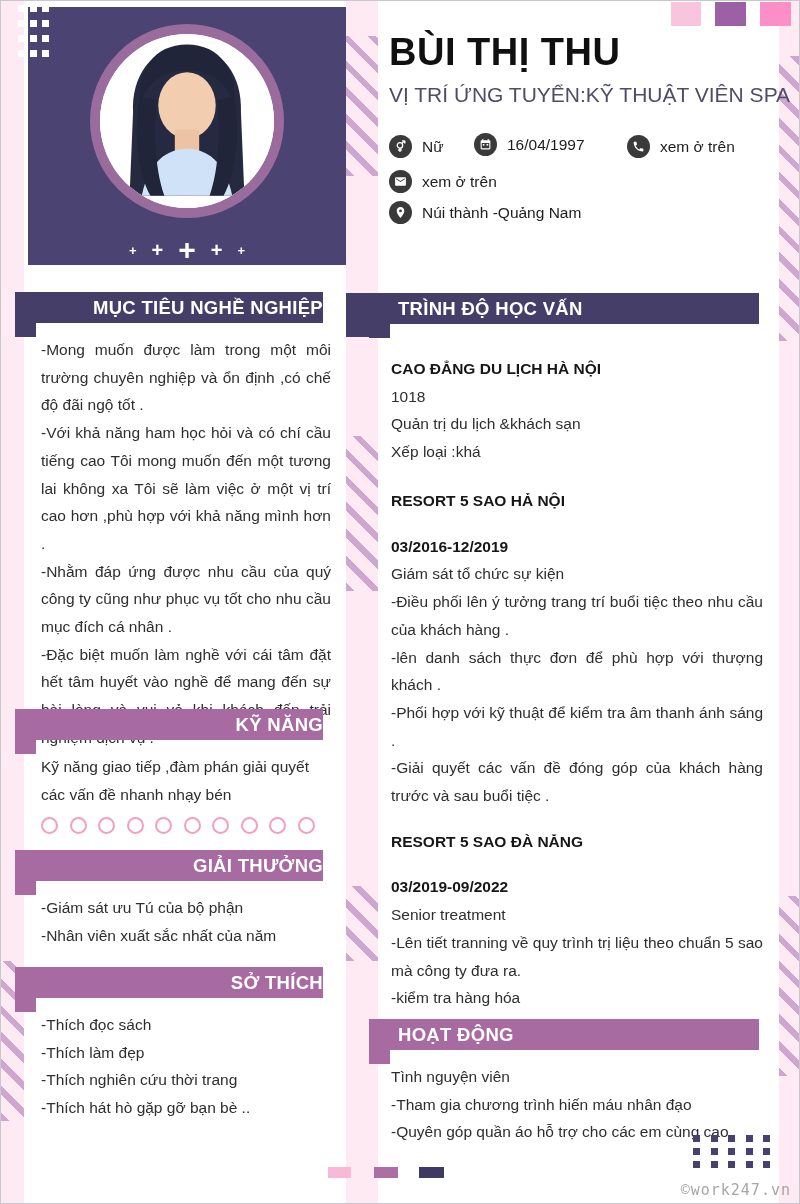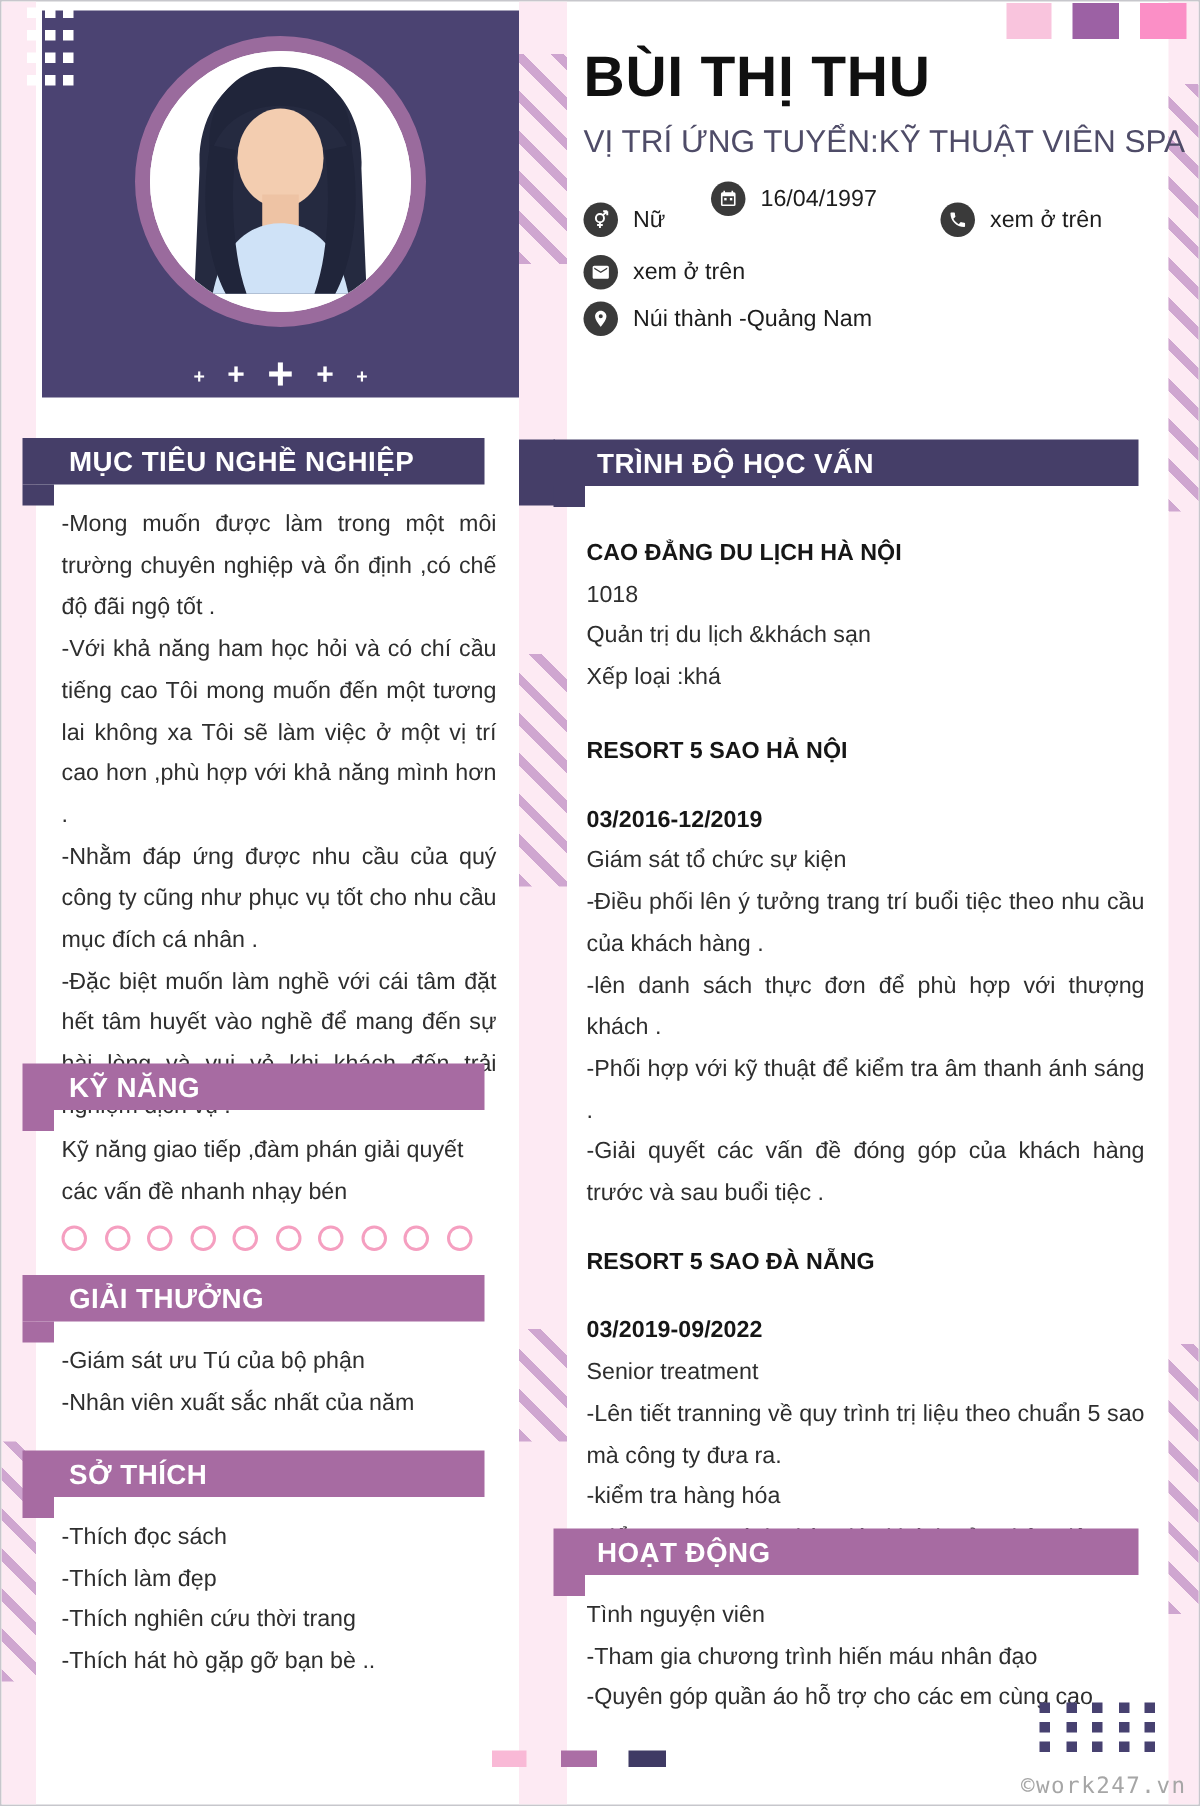--- a/index.html
+++ b/index.html
@@ -39,21 +39,21 @@
   .position{position:absolute;left:388px;top:82px;font-size:21px;color:#4f4c68;}
   .contact{position:absolute;display:flex;align-items:center;gap:10px;font-size:15.5px;color:#1d1d1d;}
   .cicon{width:23px;height:23px;border-radius:50%;background:var(--icon-bg);display:flex;align-items:center;justify-content:center;flex:0 0 23px;}
   .cicon svg{width:13px;height:13px;display:block;}
 
   
   .sec{position:absolute;}
   .bar{position:relative;height:31px;display:flex;align-items:center;color:#fff;font-weight:bold;font-size:18.5px;letter-spacing:.3px;}
   .bar::after{content:"";position:absolute;left:0;top:100%;width:21px;height:14px;background:inherit;}
   .sec-l{left:14px;width:316px;}
-  .sec-l .bar{width:308px;background:var(--dark);padding-left:31px;}
+  .sec-l .bar{width:308px;background:var(--dark);padding-left:31px;justify-content:flex-end;}
   .sec-l .bar.mv{background:var(--mauve);}
   .sec-l .content{padding:13px 0 0 26px;width:316px;}
   .sec-r{left:368px;width:394px;}
   .sec-r .bar{width:390px;padding-left:29px;background:var(--mauve);}
   .sec-r .bar.dk{background:var(--dark);}
   .sec-r .bar.tab-left::before{content:"";position:absolute;left:-23px;top:0;width:24px;height:44px;background:inherit;}
   .sec-r .content{padding:13px 0 0 22px;width:394px;}
 
   .body-t{font-size:15.5px;line-height:27.7px;}
   .just p{text-align:justify;}
@@ -133,21 +133,21 @@
 
   <div class="contact" style="left:388px;top:134px;">
     <span class="cicon">
       <svg viewBox="0 0 24 24" fill="none" stroke="#fff" stroke-width="2.4">
           <circle cx="11" cy="10" r="5"></circle>
           <path d="M11 15 L11 22 M7.5 18.5 L14.5 18.5 M15 6 L20 1.5 M20 1.5 L20 6.5 M20 1.5 L15 1.5"></path>
         </svg>
     </span>
     <span>Nữ</span>
   </div>
-  <div class="contact" style="left:473px;top:120px;text-align:center;">
+  <div class="contact" style="left:473px;top:132px;text-align:center;">
     <span class="cicon">
       <svg viewBox="0 0 24 24" fill="#fff">
           <path d="M19 4h-1V2h-2v2H8V2H6v2H5a2 2 0 0 0-2 2v13a2 2 0 0 0 2 2h14a2 2 0 0 0 2-2V6a2 2 0 0 0-2-2zm0 15H5V9h14v10z"></path>
           <rect x="7" y="11" width="3" height="3"></rect>
           <rect x="14" y="11" width="3" height="3"></rect>
         </svg>
     </span>
     <span>16/04/1997</span>
   </div>
   <div class="contact" style="left:626px;top:134px;">

